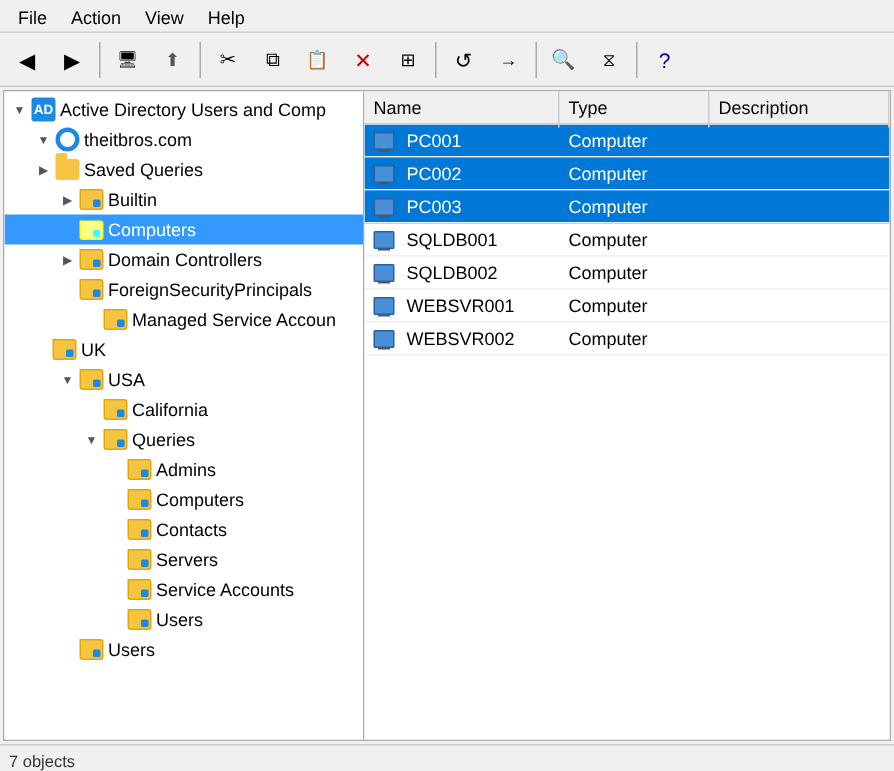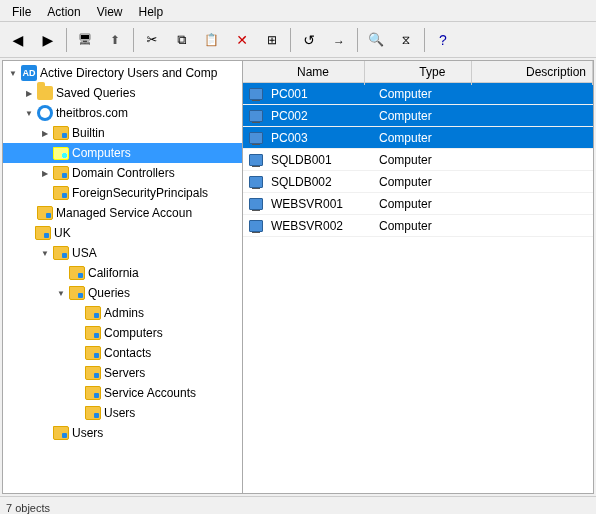--- a/index.html
+++ b/index.html
@@ -184,21 +184,20 @@
     .list-col {
       display: flex;
       align-items: center;
       height: 26px;
       padding: 0 6px;
       font-size: 12px;
       font-weight: normal;
       border-right: 1px solid #ccc;
       cursor: pointer;
       white-space: nowrap;
-      margin-left: 48px;
     }
     .col-name { width: 130px; }
     .col-type { width: 100px; }
     .col-desc { flex: 1; }
 
     .list-row {
       display: flex;
       align-items: center;
       height: 22px;
       border-bottom: 1px solid #f0f0f0;
@@ -289,37 +288,37 @@
 
     <div class="tree-item" style="padding-left: 2px;">
       <span class="expander expanded"></span>
       <span class="item-icon">
         <div class="icon-ad">AD</div>
       </span>
       <span class="item-label">Active Directory Users and Comp</span>
     </div>
 
     <div class="tree-item" style="padding-left: 18px;">
-      <span class="expander collapsed"></span>
-      <span class="item-icon">
-        <div class="icon-folder"></div>
-      </span>
-      <span class="item-label">Saved Queries</span>
-    </div>
-
-    <div class="tree-item" style="padding-left: 18px;">
       <span class="expander expanded"></span>
       <span class="item-icon">
         <div style="width:16px;height:16px;background:#1e88e5;border-radius:50%;display:flex;align-items:center;justify-content:center;">
           <div style="width:10px;height:10px;background:#fff;border-radius:50%;"></div>
         </div>
       </span>
       <span class="item-label">theitbros.com</span>
     </div>
 
+    <div class="tree-item" style="padding-left: 18px;">
+      <span class="expander collapsed"></span>
+      <span class="item-icon">
+        <div class="icon-folder"></div>
+      </span>
+      <span class="item-label">Saved Queries</span>
+    </div>
+
     <div class="tree-item" style="padding-left: 34px;">
       <span class="expander collapsed"></span>
       <span class="item-icon">
         <div class="icon-ou"></div>
       </span>
       <span class="item-label">Builtin</span>
     </div>
 
     <div class="tree-item selected" style="padding-left: 34px;">
       <span class="expander leaf"></span>
@@ -340,21 +339,21 @@
     </div>
 
     <div class="tree-item" style="padding-left: 34px;">
       <span class="expander leaf"></span>
       <span class="item-icon">
         <div class="icon-ou"></div>
       </span>
       <span class="item-label">ForeignSecurityPrincipals</span>
     </div>
 
-    <div class="tree-item" style="padding-left: 18px;">
+    <div class="tree-item" style="padding-left: 50px;">
       <span class="expander leaf"></span>
       <span class="item-icon">
         <div class="icon-ou"></div>
       </span>
       <span class="item-label">Managed Service Accoun</span>
     </div>
 
     <div class="tree-item" style="padding-left: 16px;">
       <span class="expander leaf"></span>
       <span class="item-icon">

